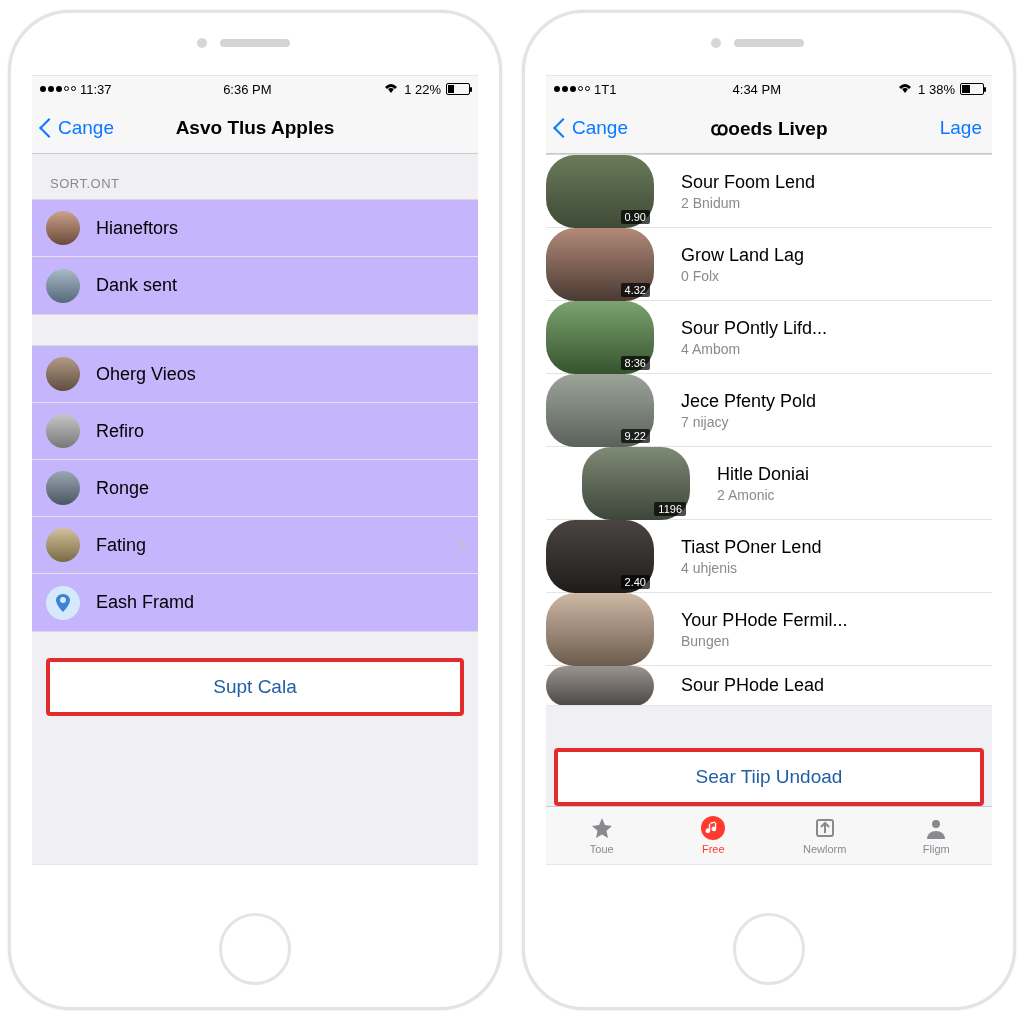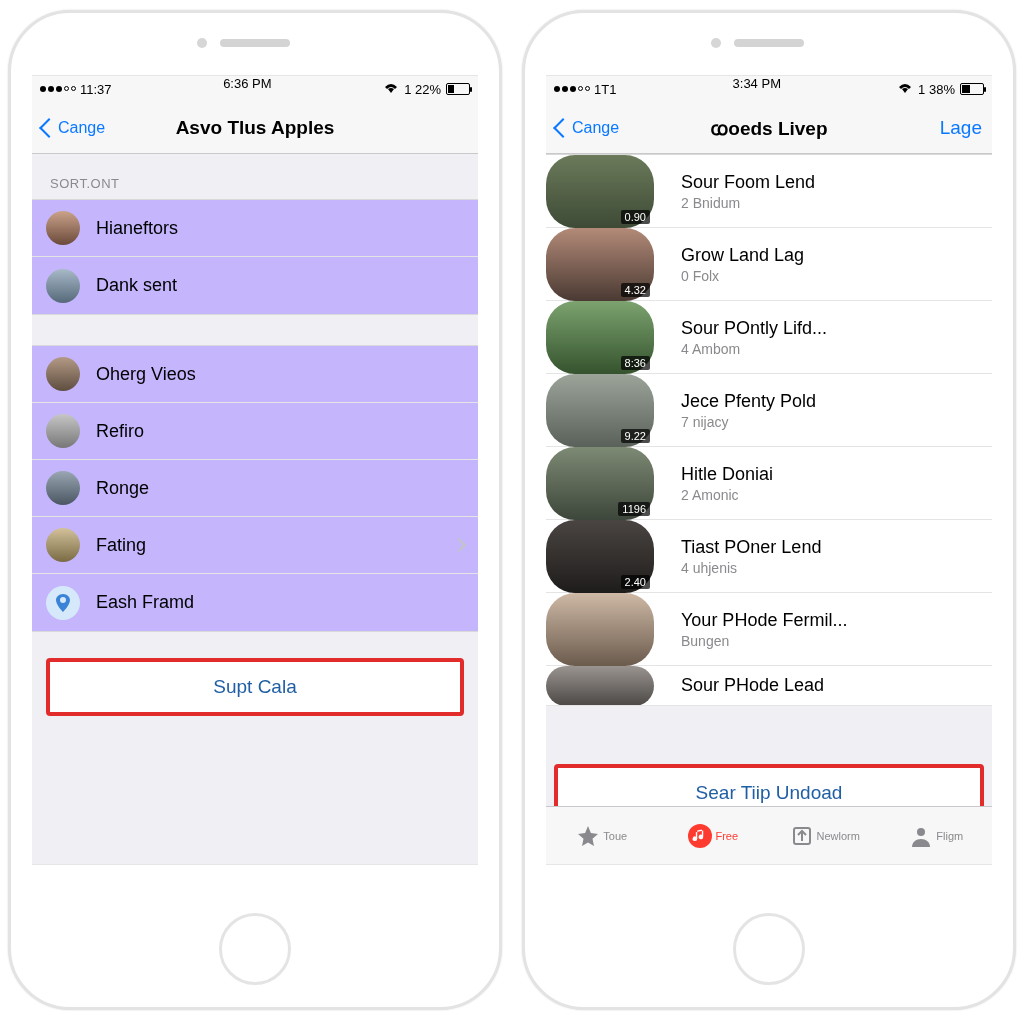--- a/index.html
+++ b/index.html
@@ -52,42 +52,42 @@
     border-top: 1px solid #e6e6e6;
     border-bottom: 1px solid #e6e6e6;
   }
   .home {
     position: absolute; bottom: 22px; left: 50%; transform: translateX(-50%);
     width: 72px; height: 72px; border: 3px solid #e4e4e4; border-radius: 50%;
   }
   
   .status {
     height: 26px; background:#f7f7f8;
-    display:flex; justify-content:space-between;
+    display:flex; align-items:center; justify-content:space-between;
     font-size:13px; padding: 0 8px;
     color:#000;
   }
   .status .left{display:flex;align-items:center;gap:4px;}
   .dots{display:flex;gap:2px;}
   .dots span{width:6px;height:6px;border-radius:50%;background:#000;}
   .dots span.off{background:transparent;border:1px solid #000;width:5px;height:5px;}
   .wifi-bat{display:flex;align-items:center;gap:5px;font-size:13px;}
   .battery{display:inline-flex;align-items:center;}
   .bat-body{width:24px;height:12px;border:1px solid #000;border-radius:2px;position:relative;}
   .bat-body::after{content:"";position:absolute;right:-3px;top:3px;width:2px;height:5px;background:#000;border-radius:1px;}
   .bat-fill{position:absolute;left:1px;top:1px;bottom:1px;width:25%;background:#000;}
   
   .nav {
     height: 52px; background: #f7f7f8;
     border-bottom:1px solid #c9c9cc;
     display:flex; align-items:center; justify-content:space-between;
     padding: 0 10px;
     position:relative;
   }
-  .nav .back{display:flex;align-items:center;color:#0b79ff;font-size:16px;gap:2px;}
+  .nav .back{display:flex;align-items:center;color:#0b79ff;font-size:19px;gap:2px;}
   .nav .title{position:absolute;left:0;right:0;text-align:center;font-weight:700;font-size:19px;color:#000;pointer-events:none;}
   .nav .right{color:#0b79ff;font-size:19px;}
   .chev{width:14px;height:14px;border-left:2.5px solid #0b79ff;border-bottom:2.5px solid #0b79ff;transform:rotate(45deg);}
   
   .sect-h{font-size:13px;color:#8a8a8e;letter-spacing:.5px;padding:22px 18px 8px 18px;}
   
   .group{background:#c4b5fd;border-top:1px solid #d9d9d9;border-bottom:1px solid #d9d9d9;}
   .row{
     display:flex;align-items:center;height:57px;padding:0 14px;
     border-bottom:1px solid #e4e4e4;
@@ -113,29 +113,29 @@
   .vinfo{padding-left:27px;flex:1;overflow:hidden;}
   .vtitle{font-size:18px;color:#000;white-space:nowrap;overflow:hidden;text-overflow:ellipsis;}
   .vsub{font-size:14px;color:#8a8a8e;margin-top:2px;}
   .vrow .chev-r{margin-left:6px;}
   
   .tabbar{
     position:absolute;bottom:0;left:0;right:0;height:58px;
     background:#f7f7f8;border-top:1px solid #c7c7cc;
     display:flex;
   }
-  .tab{flex:1;display:flex;align-items:center;justify-content:center;font-size:11px;color:#8a8a8e;gap:3px;}
+  .tab{flex:1;display:flex;flex-direction:column;align-items:center;justify-content:center;font-size:11px;color:#8a8a8e;gap:3px;}
   .tab.active{color:#ff3b30;}
   .tab .ticon{width:24px;height:24px;display:flex;align-items:center;justify-content:center;}
   
   .t1{background:linear-gradient(#6b7a5a,#3e4a36);}
   .t2{background:linear-gradient(#b38a78,#4a3a33);}
   .t3{background:linear-gradient(#7ca36f,#35532e);}
   .t4{background:linear-gradient(#9ca49a,#5a615a);}
-  .t5{background:linear-gradient(#7d8a74,#3d463a);}
+  .t5{background:linear-gradient(#7d8a74,#3d463a);margin-left:36px;}
   .t6{background:linear-gradient(#4a4542,#1e1c1b);}
   .t7{background:linear-gradient(#cfb9a6,#6b5b4d);}
   .t8{background:linear-gradient(#9a9490,#4b4845);}
   .av1{background:linear-gradient(#caa28a,#6b4a3a);}
   .av2{background:linear-gradient(#a8b9c7,#55697a);}
   .av3{background:linear-gradient(#b39a85,#5e4d3f);}
   .av4{background:linear-gradient(#c6c6c6,#777);}
   .av5{background:linear-gradient(#d2c19a,#7a6b45);}
   .av6{background:linear-gradient(#9aa7b3,#4a5763);}
 </style>
@@ -245,21 +245,21 @@
         <div class="left">
           <span class="dots">
             <span></span>
               <span></span>
               <span></span>
               <span class="off"></span>
               <span class="off"></span>
           </span>
           <span>1T1</span>
         </div>
-        <div>3:34 PM</div>
+        <div>4:34 PM</div>
         <div class="wifi-bat">
           <span>
             <svg width="16" height="12" viewBox="0 0 16 12">
                 <path d="M8 11 L5 7 Q8 5 11 7 Z M2 5 Q8 -1 14 5 L12 7 Q8 3 4 7 Z" fill="#000"></path>
               </svg>
           </span>
           <span>1 38%</span>
           <span class="battery">
               <span class="bat-body">
                 <span class="bat-fill" style="width:38%"></span>
@@ -347,21 +347,21 @@
           <span class="chev-r"></span>
         </div>
         <div class="vrow" style="height:40px;overflow:hidden">
           <div class="thumb t8" style="height:40px"></div>
           <div class="vinfo">
               <div class="vtitle">Sour PHode Lead</div>
             </div>
         </div>
       </div>
 
-      <div class="action-btn highlight" style="margin:0 10px;position:absolute;left:0;right:0;bottom:44px">
+      <div class="action-btn highlight" style="margin:0 10px;position:absolute;left:0;right:0;bottom:60px">
         <span>Sear Tiip Undoad</span>
       </div>
 
       <div class="tabbar">
         <div class="tab">
           <span class="ticon">
               <svg width="24" height="24" viewBox="0 0 24 24">
                 <path fill="#8a8a8e" d="M12 2l2.9 6.9L22 10l-5.5 4.8L18 22l-6-3.6L6 22l1.5-7.2L2 10l7.1-1.1z"></path>
               </svg>
             </span>

